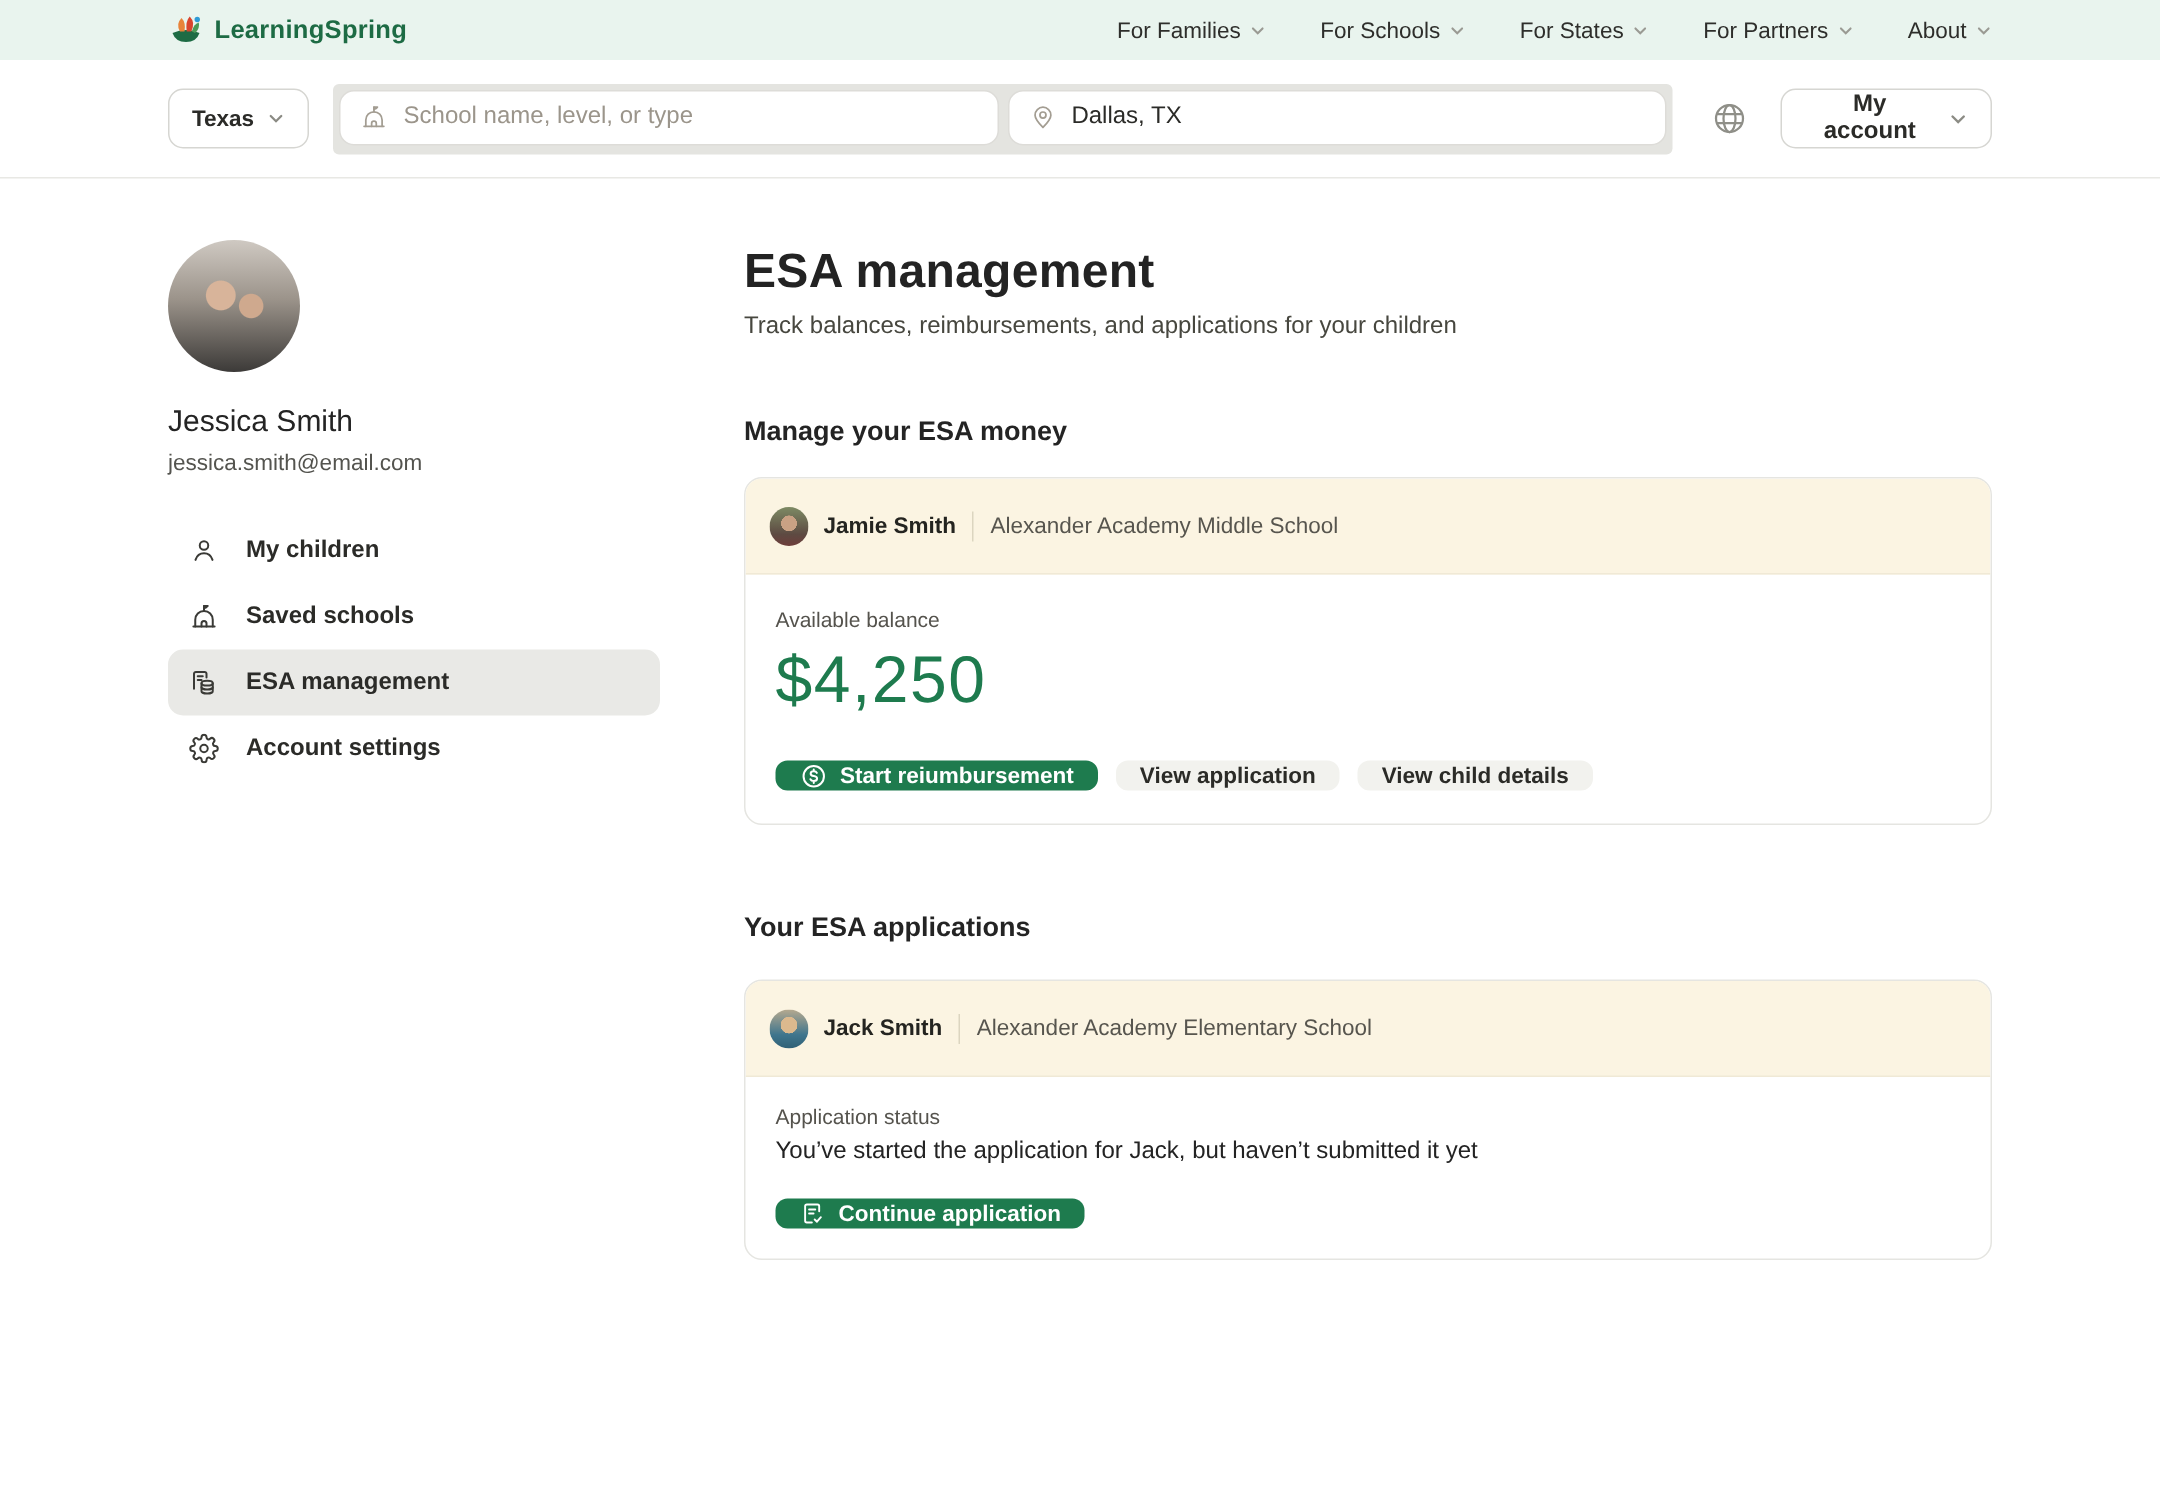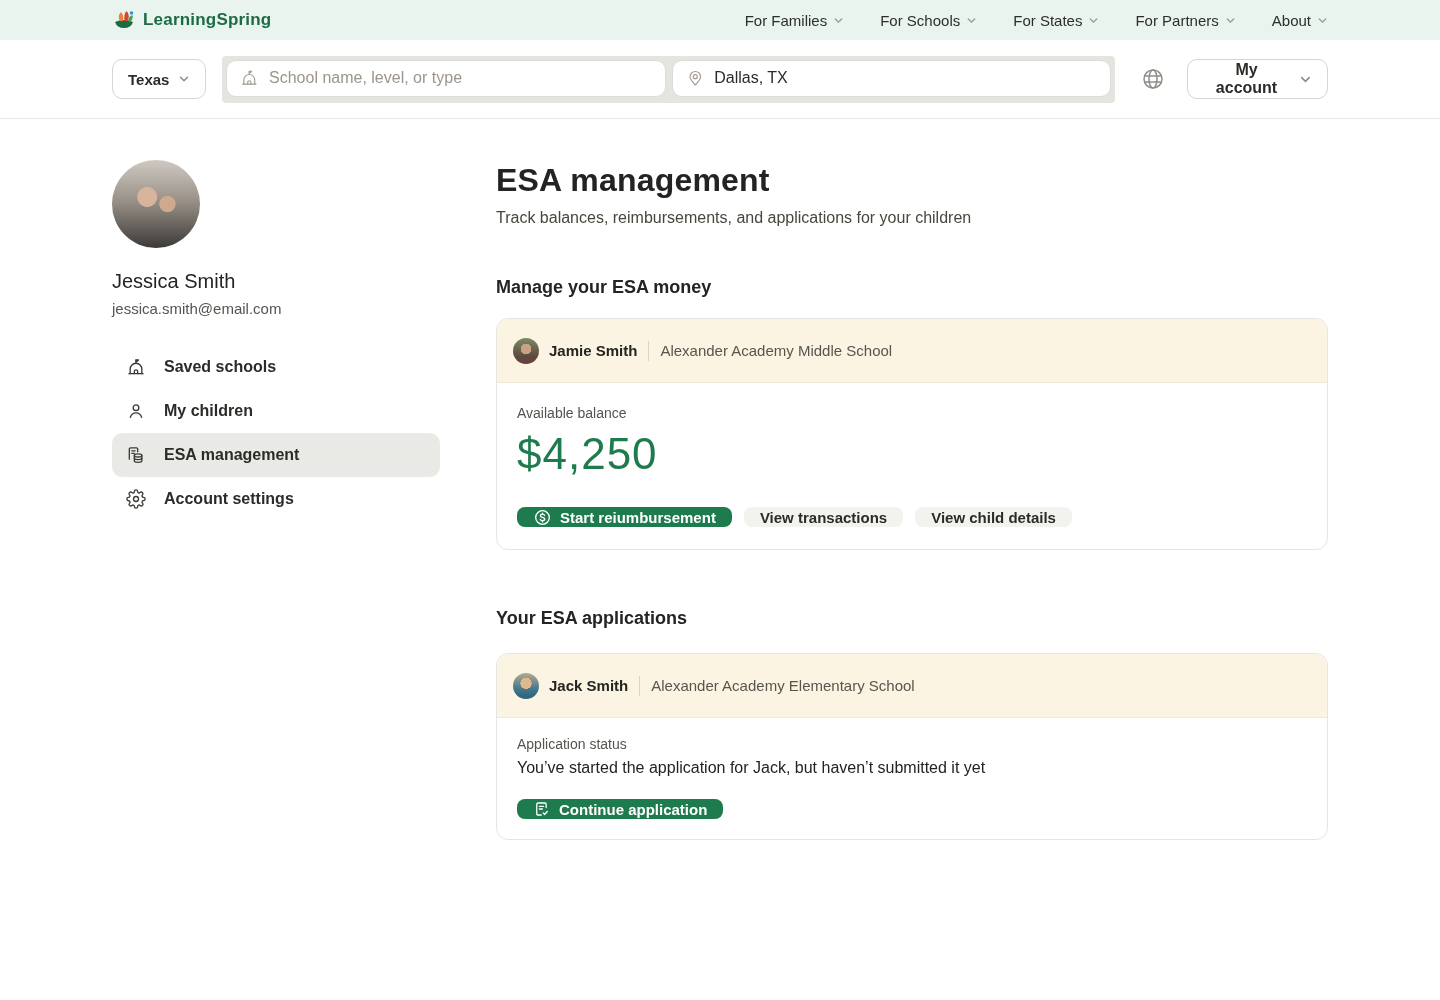--- a/index.html
+++ b/index.html
@@ -163,35 +163,35 @@
 
 <div class="content">
 
   <aside class="sidebar">
     <div class="avatar-lg"></div>
     <div class="user-name">Jessica Smith</div>
     <div class="user-email">jessica.smith@email.com</div>
 
     <div class="side-menu">
       <div class="side-item">
+        <svg width="20" height="20" viewBox="0 0 24 24" fill="none" stroke="#3a3a36" stroke-width="1.6" stroke-linecap="round">
+          <circle cx="12" cy="8" r="3.4"></circle>
+          <path d="M5.2 19.5c1.1-3.4 3.7-5.3 6.8-5.3s5.7 1.9 6.8 5.3"></path>
+        </svg>
+        <span>My children</span>
+      </div>
+      <div class="side-item">
         <svg width="20" height="20" viewBox="0 0 24 24" fill="none" stroke="#3a3a36" stroke-width="1.6" stroke-linecap="round" stroke-linejoin="round">
           <path d="M5 20v-5.5c0-3.9 3.1-7 7-7s7 3.1 7 7V20"></path>
           <path d="M3.5 20h17"></path>
           <path d="M10 20v-2.5a2 2 0 0 1 4 0V20"></path>
           <path d="M12 7.5V3.5"></path>
           <path d="M12 3.5h3l-1.2 1.2L12 5.5z" fill="#3a3a36"></path>
         </svg>
         <span>Saved schools</span>
-      </div>
-      <div class="side-item">
-        <svg width="20" height="20" viewBox="0 0 24 24" fill="none" stroke="#3a3a36" stroke-width="1.6" stroke-linecap="round">
-          <circle cx="12" cy="8" r="3.4"></circle>
-          <path d="M5.2 19.5c1.1-3.4 3.7-5.3 6.8-5.3s5.7 1.9 6.8 5.3"></path>
-        </svg>
-        <span>My children</span>
       </div>
       <div class="side-item active">
         <svg width="20" height="20" viewBox="0 0 24 24" fill="none" stroke="#3a3a36" stroke-width="1.6" stroke-linecap="round" stroke-linejoin="round">
           <path d="M4 17V5a1.5 1.5 0 0 1 1.5-1.5h7A1.5 1.5 0 0 1 14 5v3"></path>
           <path d="M7 7h4M7 10h3"></path>
           <ellipse cx="14.5" cy="12.5" rx="4.5" ry="1.9"></ellipse>
           <path d="M10 12.5v3.2c0 1 2 1.9 4.5 1.9s4.5-.9 4.5-1.9v-3.2"></path>
           <path d="M10 15.7v3.2c0 1 2 1.9 4.5 1.9s4.5-.9 4.5-1.9v-3.2"></path>
         </svg>
         <span>ESA management</span>
@@ -224,21 +224,21 @@
         <div class="balance">$4,250</div>
         <div class="btn-row">
           <button class="btn btn-primary">
             <svg width="19" height="19" viewBox="0 0 24 24" fill="none" stroke="#ffffff" stroke-width="1.7">
               <circle cx="12" cy="12" r="8.6"></circle>
               <path d="M14.6 9.2c-.4-.9-1.4-1.4-2.6-1.4-1.5 0-2.6.8-2.6 2s1 1.7 2.6 2c1.8.3 2.8.9 2.8 2.1 0 1.3-1.2 2.1-2.8 2.1-1.3 0-2.4-.6-2.8-1.5M12 6.4v1.4M12 16v1.6" stroke-linecap="round"></path>
             </svg>
             <span>Start reiumbursement</span>
           </button>
           <button class="btn btn-secondary">
-            <span>View transactions</span>
+            <span>View application</span>
           </button>
           <button class="btn btn-secondary">
             <span>View child details</span>
           </button>
         </div>
       </div>
     </div>
 
     <h2 class="section-h apps">Your ESA applications</h2>
 

